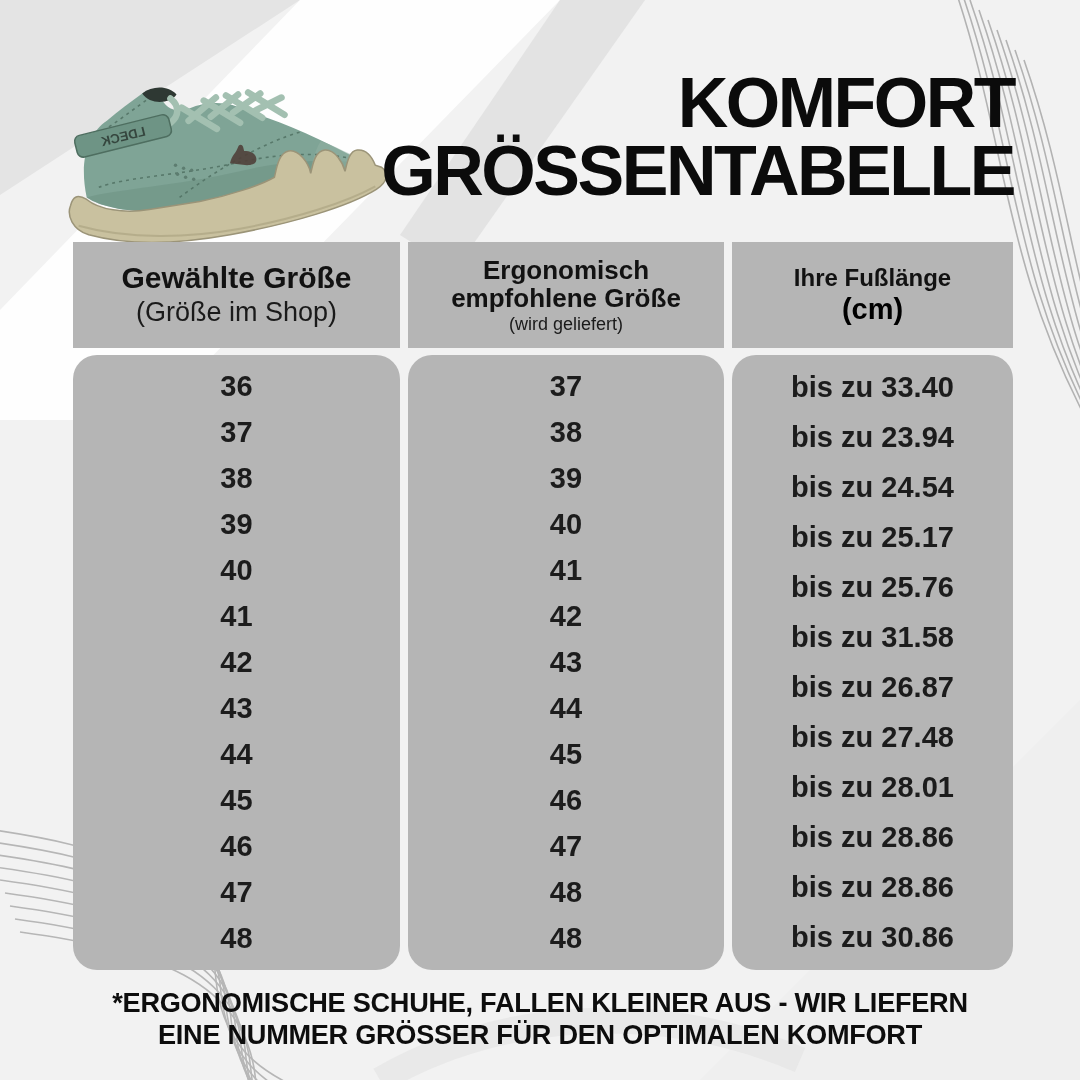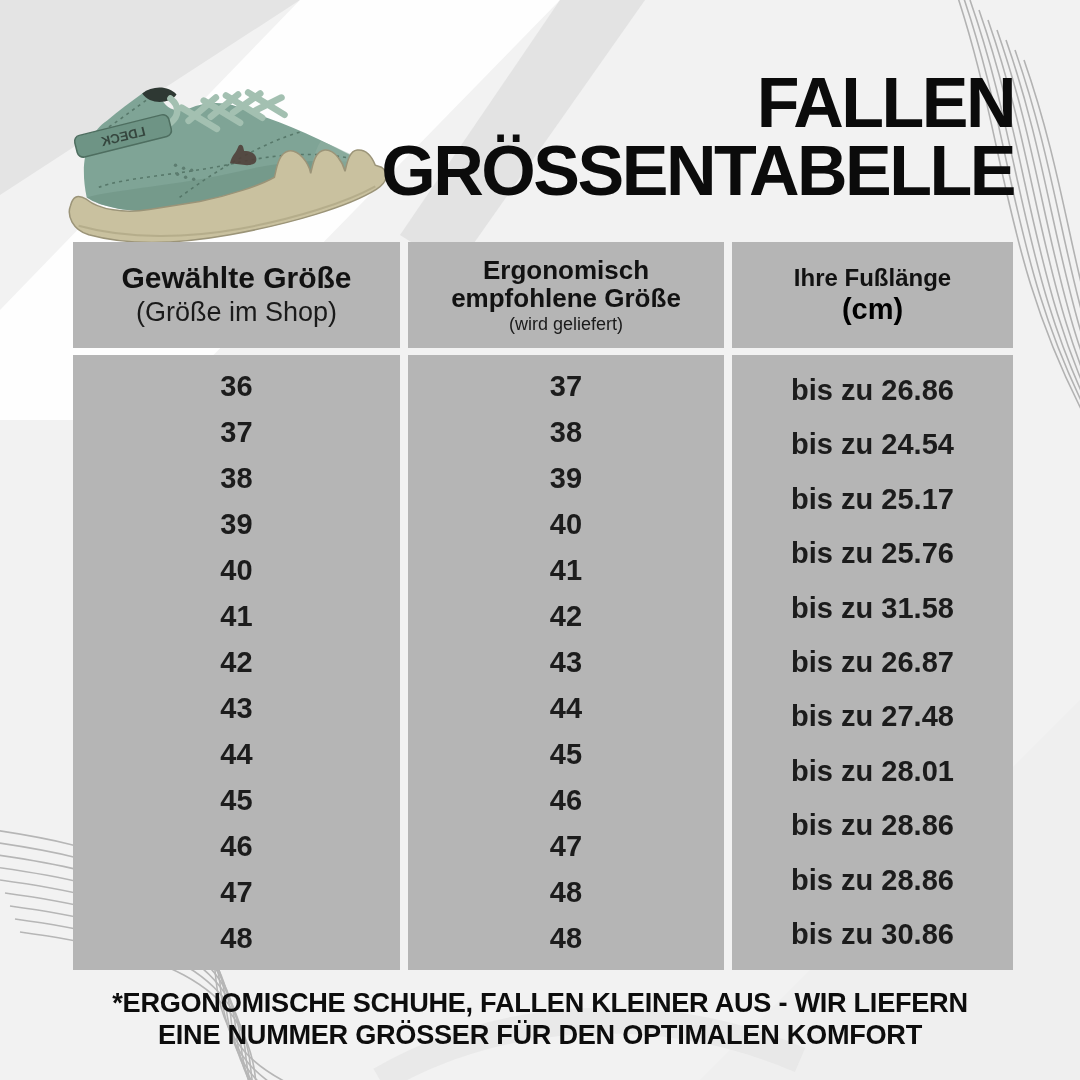--- a/index.html
+++ b/index.html
@@ -27,21 +27,21 @@
     justify-content:center;text-align:center;gap:3px;padding:4px 10px;box-sizing:border-box;
   }
   .hcell .t{font-weight:bold;font-size:30px;line-height:1.08;color:#121212;}
   .hcell .s{font-size:27px;font-weight:normal;line-height:1.1;color:#1a1a1a;}
   .hcell.c2 .t{font-size:26px;max-width:240px;}
   .hcell.c2 .s{font-size:18px;}
   .hcell.c3 .t{font-size:24px;}
   .hcell.c3 .s{font-size:29px;font-weight:bold;color:#000000;}
   .bcol{
     background:#b5b5b5;display:flex;flex-direction:column;
-    padding:8px 6px;box-sizing:border-box;
+    padding:8px 6px;box-sizing:border-box;border-radius:24px;
   }
   .cell-value{
     flex:1;display:flex;align-items:center;justify-content:center;
     font-size:29px;font-weight:600;color:#1c1c1c;
   }
   
   .footnote{
     position:absolute;left:0;right:0;top:987px;text-align:center;
     font-weight:bold;font-size:28px;line-height:1.15;color:#0d0d0d;
     letter-spacing:-.3px;transform:scaleX(.97);
@@ -142,21 +142,21 @@
          C 260 186 318 169 345 152 C 356 145 358 136 350 130
          L 344 128 C 340 118 334 112 326 113 C 318 114 316 126 314 134
          C 312 126 304 112 294 113 C 284 114 282 128 280 136
          C 278 126 268 112 258 114 C 248 116 246 132 244 140
          C 230 148 200 158 170 164 L 120 172
          C 95 176 70 172 58 162 C 48 156 44 160 42 168 Z" fill="#c9c19f" stroke="#9b9478" stroke-width="1.5"></path>
     <path d="M 50 188 C 100 202 160 200 210 191 C 265 181 315 165 344 149" stroke="#b3ab88" stroke-width="2" fill="none" opacity="0.9"></path>
   </svg>
 
   <div class="title">
-    <div class="tl">FALLEN</div>
+    <div class="tl">KOMFORT</div>
     <div class="tl">GRÖSSENTABELLE</div>
   </div>
 
   <div class="size-table">
     <div class="hcell c1">
       <div class="t">Gewählte Größe</div>
       <div class="s">(Größe im Shop)</div>
     </div>
     <div class="hcell c2">
       <div class="t">Ergonomisch empfohlene Größe</div>
@@ -190,21 +190,22 @@
         <div class="cell-value">42</div>
         <div class="cell-value">43</div>
         <div class="cell-value">44</div>
         <div class="cell-value">45</div>
         <div class="cell-value">46</div>
         <div class="cell-value">47</div>
         <div class="cell-value">48</div>
         <div class="cell-value">48</div>
       </div>
     <div class="bcol">
-        <div class="cell-value">bis zu 26.86</div>
+        <div class="cell-value">bis zu 33.40</div>
+        <div class="cell-value">bis zu 23.94</div>
         <div class="cell-value">bis zu 24.54</div>
         <div class="cell-value">bis zu 25.17</div>
         <div class="cell-value">bis zu 25.76</div>
         <div class="cell-value">bis zu 31.58</div>
         <div class="cell-value">bis zu 26.87</div>
         <div class="cell-value">bis zu 27.48</div>
         <div class="cell-value">bis zu 28.01</div>
         <div class="cell-value">bis zu 28.86</div>
         <div class="cell-value">bis zu 28.86</div>
         <div class="cell-value">bis zu 30.86</div>

